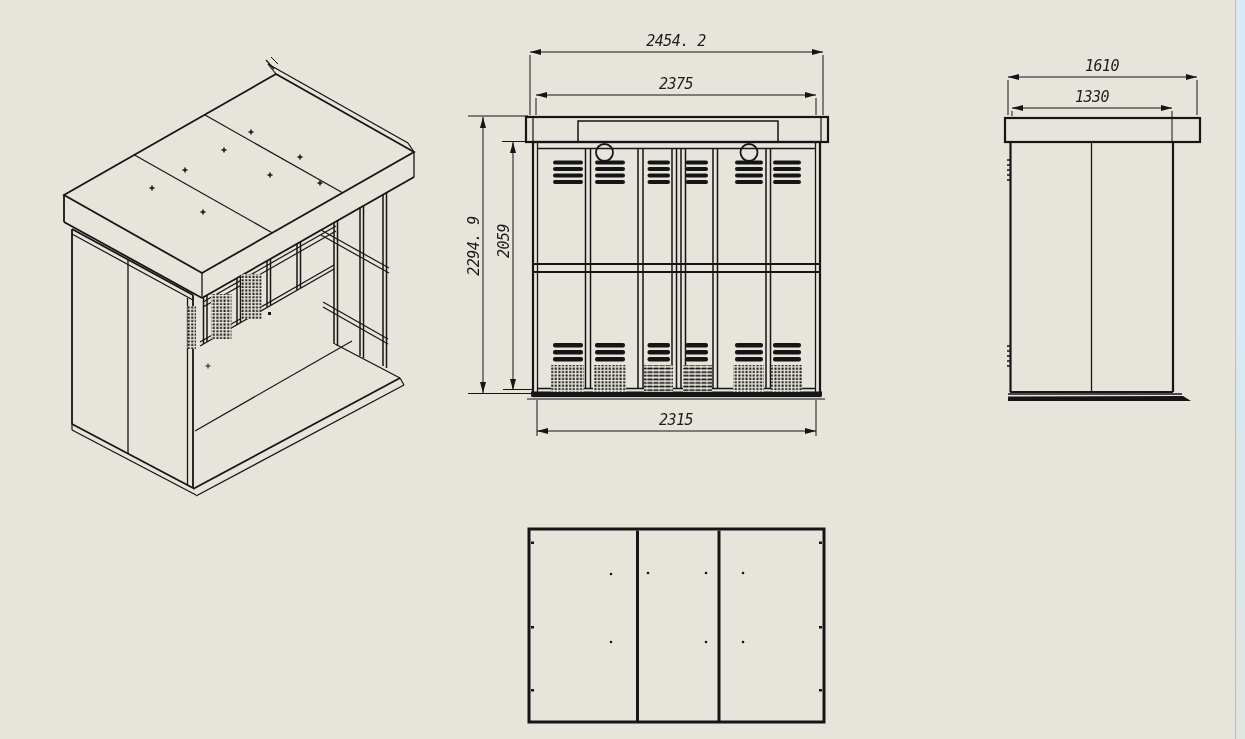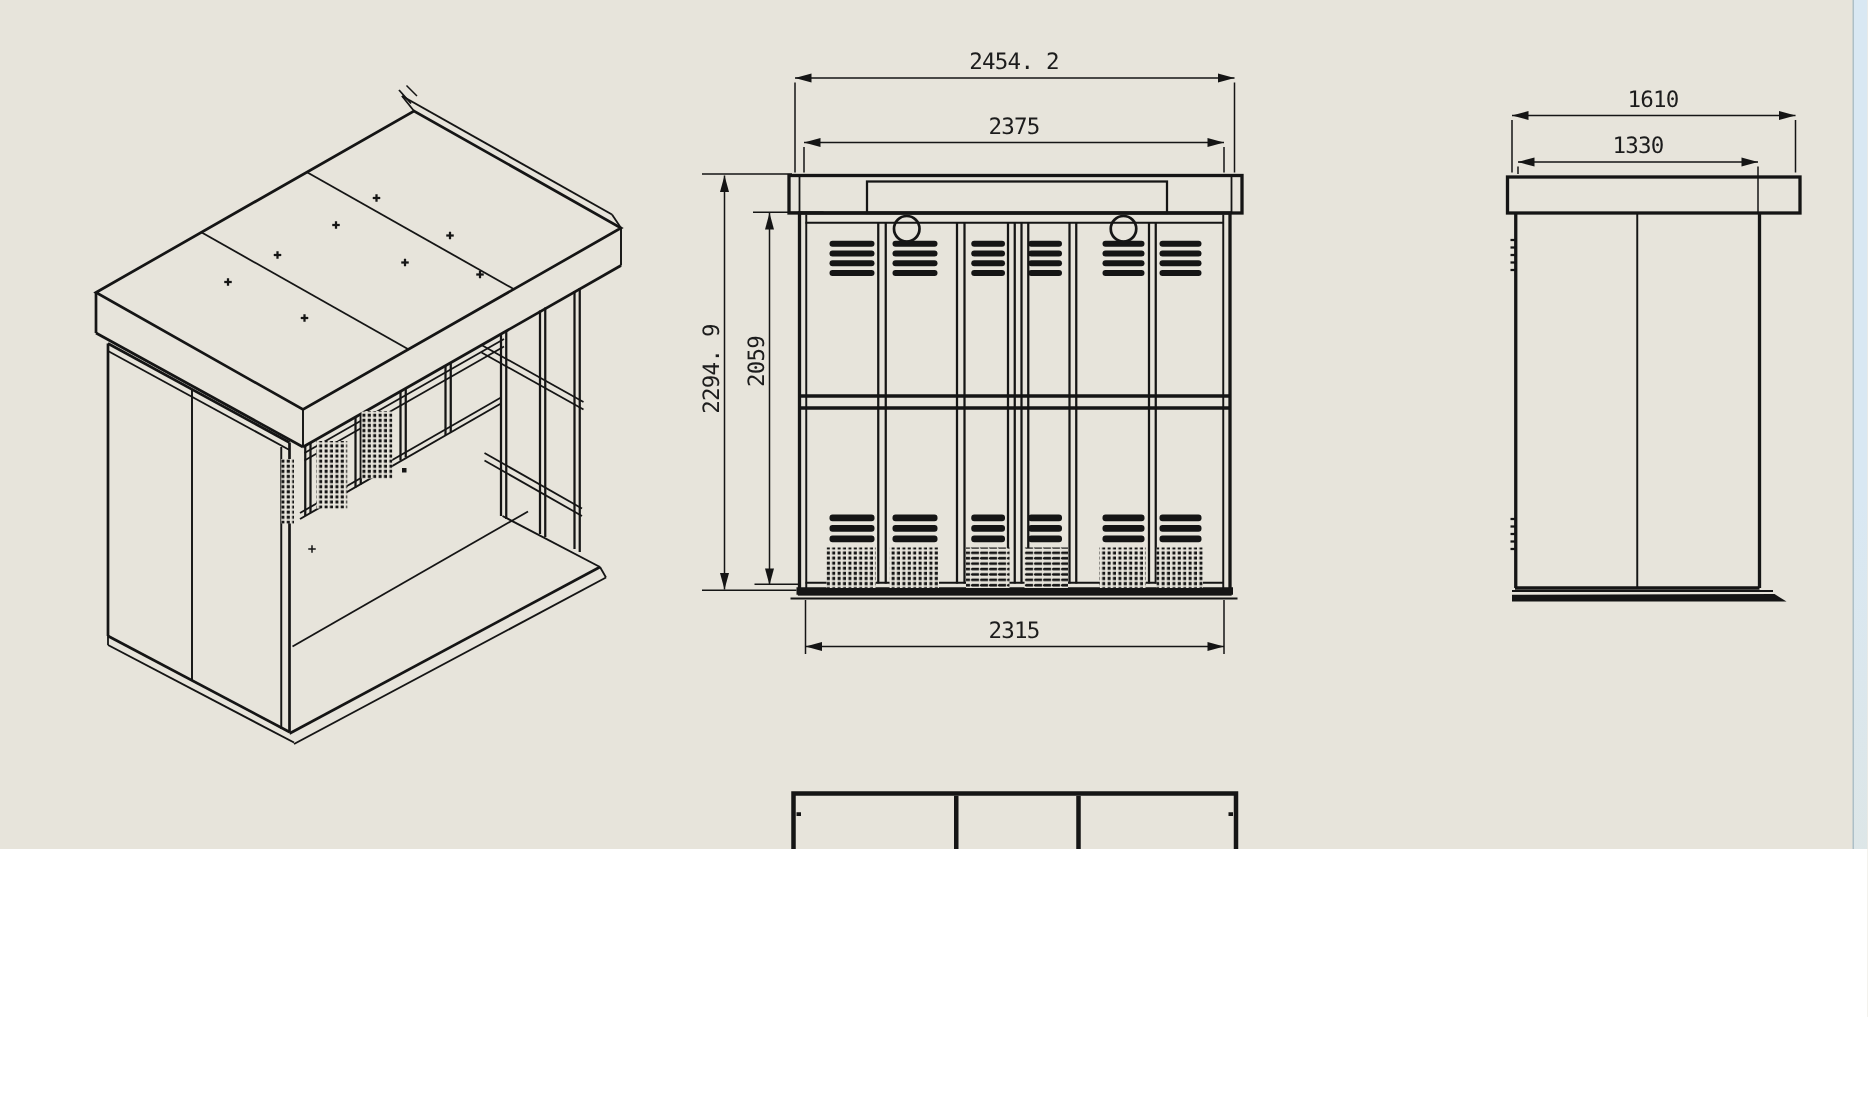--- a/index.html
+++ b/index.html
@@ -1,17 +1,17 @@
 <!DOCTYPE html>
 <html style="--sheet: #e7e4db; --ink: #151515; --strip-top: #d9e8f3; --strip-bottom: #e0e5df; --strip-border: #adbfc7;"><head>
 <meta charset="utf-8">
 <style>
   html,body{margin:0;padding:0;}
-  .stage{position:relative;width:1245px;height:566px;overflow:hidden;
-         background:var(--sheet,#e7e4db);font-family:"DejaVu Sans Mono",monospace;}
+  .stage{position:relative;width:1245px;height:739px;overflow:hidden;
+         background:var(--sheet,#e7e4db);font-family:"DejaVu Sans Mono",monospace;font-style:italic;}
   svg{position:absolute;left:0;top:0;display:block;}
   svg line,svg polyline,svg rect.o,svg circle,svg polygon.o,svg path.o{
     stroke:var(--ink,#151515);fill:none;stroke-width:1.5;}
   .sw1{stroke-width:1 !important}.sw12{stroke-width:1.2 !important}
   .sw13{stroke-width:1.3 !important}.sw18{stroke-width:1.8 !important}
   .sw22{stroke-width:2.2 !important}.sw3{stroke-width:3 !important}
   .fill{fill:var(--ink,#151515);stroke:none;}
   .slat{fill:var(--ink,#151515);stroke:none;}
   text.dim{fill:#1c1c1c;font-size:15px;letter-spacing:-0.5px;text-anchor:middle;
            font-family:"DejaVu Sans Mono",monospace;}

